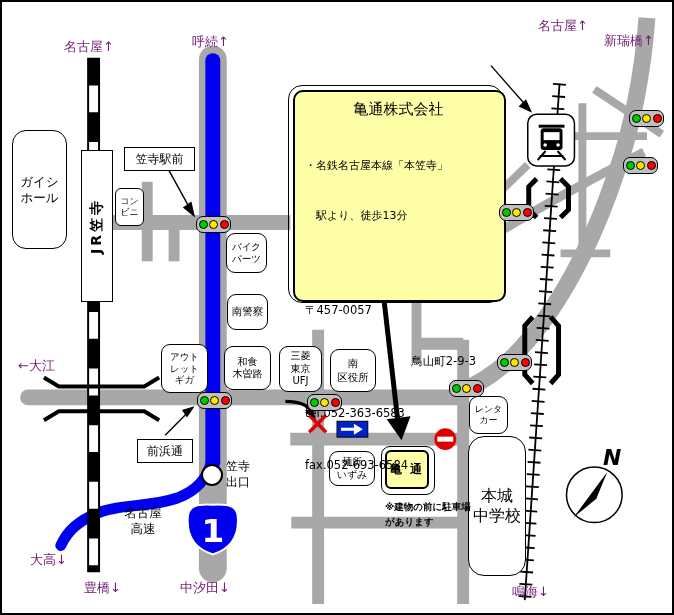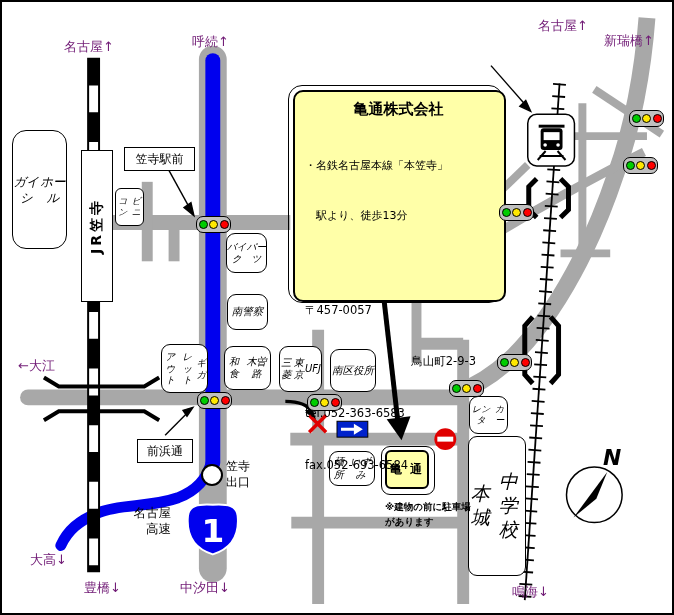--- a/index.html
+++ b/index.html
@@ -1,26 +1,26 @@
 <!DOCTYPE html>
 <html><head>
 <meta charset="utf-8">
 <style>
   html,body{margin:0;padding:0;background:#fff;font-family:"DejaVu Sans","Liberation Sans",sans-serif;}
   #map{position:relative;width:670px;height:611px;border:2px solid #000;background:#fff;overflow:hidden;}
   #map svg{position:absolute;left:0;top:0;}
   .dir-label{position:absolute;font-size:13px;color:#701a75;white-space:nowrap;}
   .callout{position:absolute;background:#fff;border:1.5px solid #000;display:flex;align-items:center;justify-content:center;font-size:12px;white-space:nowrap;}
-  .place{position:absolute;background:#fff;border:1.5px solid #000;border-radius:9px;display:flex;flex-direction:row;align-items:center;justify-content:center;text-align:center;line-height:1.25;font-style:italic;}
+  .place{position:absolute;background:#fff;border:1.5px solid #000;border-radius:9px;display:flex;flex-direction:column;align-items:center;justify-content:center;text-align:center;line-height:1.25;}
   .tl{position:absolute;width:33px;height:15px;background:#c0c0c0;border:1.5px solid #000;border-radius:7px;display:flex;align-items:center;justify-content:space-evenly;}
   .tl i{display:block;width:9px;height:9px;border-radius:50%;border:1px solid #000;box-sizing:border-box;}
   .tl .g{background:#00cc00}.tl .y{background:#ffe800}.tl .r{background:#ff0000}
   .infobox-outer{position:absolute;left:286px;top:83px;width:213px;height:216px;border:1px solid #000;border-radius:14px;}
   .infobox{position:absolute;left:4px;top:4px;width:199px;height:202px;border:2px solid #000;border-radius:10px;background:#ffffa8;padding:6px 0 0 10px;box-sizing:content-box;}
-  .infobox .title{font-size:15px;font-weight:bold;text-align:center;margin:2px 12px 6px 0;}
+  .infobox .title{font-size:15px;font-weight:normal;text-align:center;margin:2px 12px 6px 0;}
   .infobox .acc{font-size:11px;line-height:1.5;white-space:pre;}
   .infobox .addr{font-size:11.5px;line-height:1.5;margin-top:10px;white-space:pre;}
   .infobox .addr2{text-align:right;padding-right:28px;}
   .small-note{position:absolute;left:373px;top:497px;font-size:9.5px;line-height:1.6;font-weight:bold;white-space:nowrap;margin-left:10px;}
   .two-line{position:absolute;font-size:12px;line-height:1.3;white-space:nowrap;}
   .kametsu-outer{position:absolute;left:379px;top:444px;width:52px;height:47px;border:1.5px solid #000;border-radius:9px;background:#fff;}
   .kametsu-inner{position:absolute;left:3px;top:3px;width:40px;height:35px;border:2px solid #000;border-radius:6px;background:#ffffa8;display:flex;align-items:center;justify-content:center;font-size:12px;font-weight:bold;letter-spacing:2px;}
   .jr-station{position:absolute;left:79px;top:148px;width:30px;height:150px;background:#fff;border:1.5px solid #000;display:flex;align-items:center;justify-content:center;}
   .jr-station span{transform:rotate(-90deg);white-space:nowrap;font-size:14px;font-weight:bold;letter-spacing:3px;}
   .exit-circle{position:absolute;left:199px;top:462px;width:18px;height:18px;background:#fff;border:2px solid #000;border-radius:50%;}
@@ -193,21 +193,21 @@
   <div class="place" style="left:467px;top:394px;width:37px;height:36px;font-size:9px">
     <span>レンタ</span>
       <span>カー</span>
   </div>
 
   <div class="place" style="left:327px;top:449px;width:44px;height:33px;font-size:10px">
     <span>麺所</span>
       <span>いずみ</span>
   </div>
 
-  <div class="place" style="left:466px;top:434px;width:56px;height:138px;font-size:19px;border-radius:9px">
+  <div class="place" style="left:466px;top:434px;width:56px;height:138px;font-size:16px;border-radius:16px">
     <span>本城</span>
       <span>中学校</span>
   </div>
 
   <div class="kametsu-outer">
     <div class="kametsu-inner">亀 通</div>
   </div>
   <div class="small-note">
     <div>※建物の前に駐車場</div>
     <div>があります</div>
@@ -228,21 +228,21 @@
       </div>
     </div>
   </div>
 
   <div class="exit-circle"></div>
   <div class="two-line" style="left:224px;top:457px">
     <div>笠寺</div>
     <div>出口</div>
   </div>
 
-  <div class="two-line" style="left:113px;top:503px;width:56px;text-align:right;font-size:12.5px">
+  <div class="two-line" style="left:113px;top:503px;width:56px;text-align:center;font-size:12.5px">
     <div>名古屋</div>
     <div>高速</div>
   </div>
 
   <div class="tl" style="left:194px;top:214px">
       <i class="g"></i>
       <i class="y"></i>
       <i class="r"></i>
     </div>
   <div class="tl" style="left:195px;top:390px">

